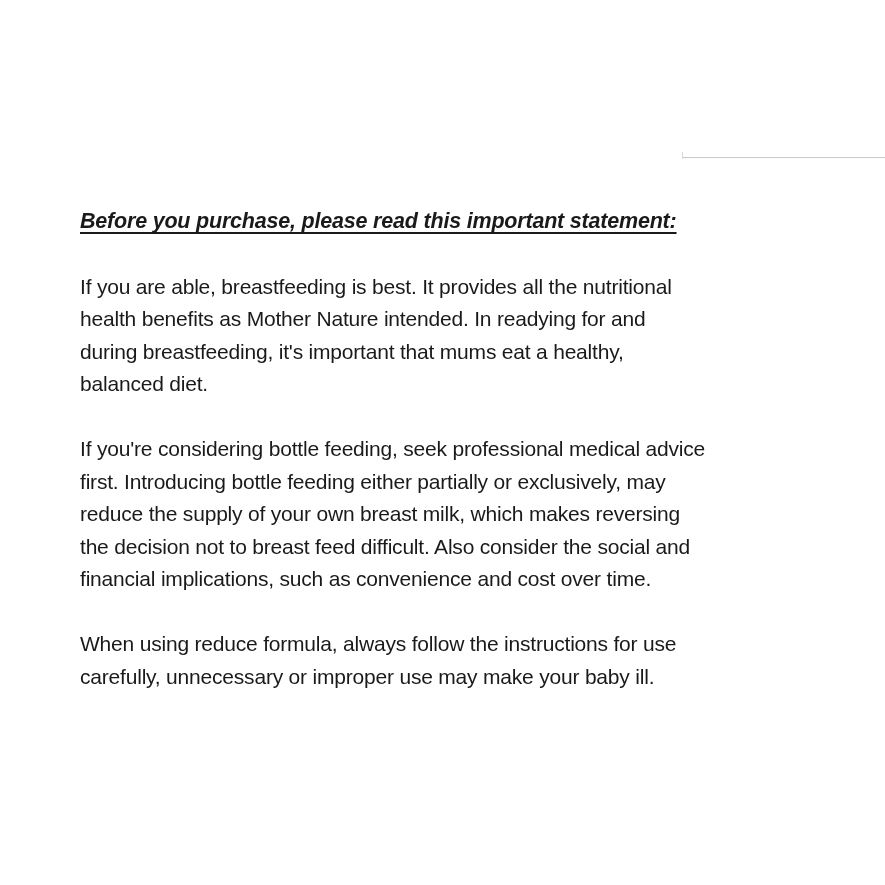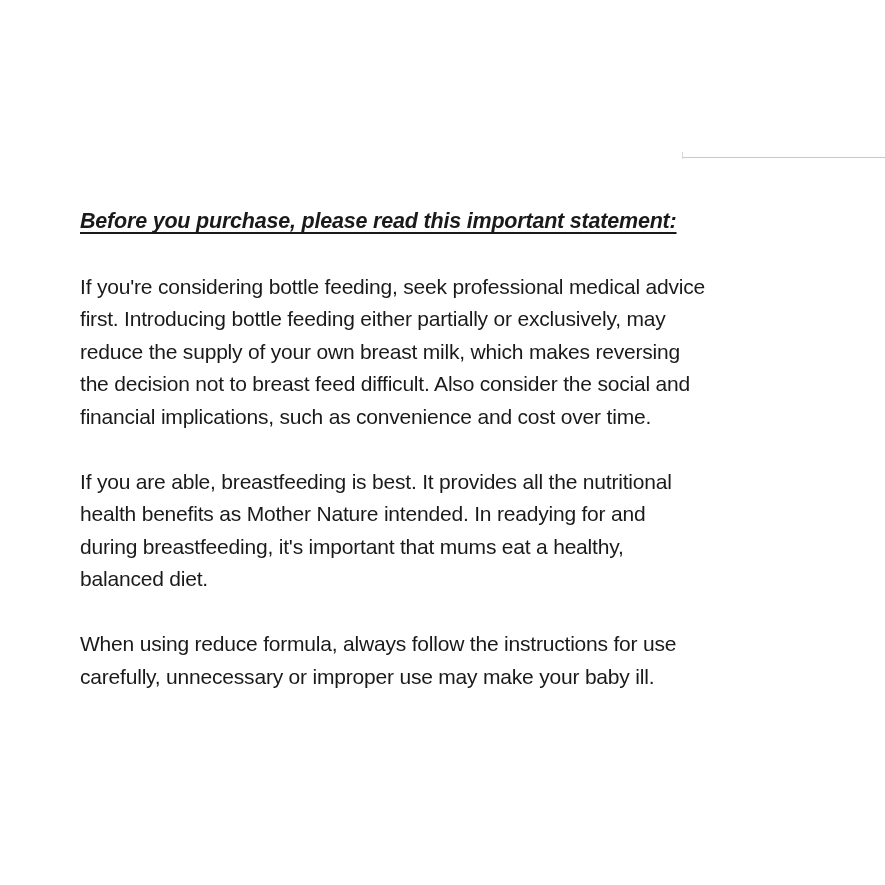--- a/index.html
+++ b/index.html
@@ -66,28 +66,28 @@
 <body>
 
 <div class="page">
 
   <div class="divider"></div>
   <div class="divider-tick"></div>
 
   <div class="doc">
     <h1 class="statement-heading">Before you purchase, please read this important statement:</h1>
 
+    <p class="body-paragraph">If you are able, breastfeeding is best. It provides all the nutritional
+health benefits as Mother Nature intended. In readying for and
+during breastfeeding, it's important that mums eat a healthy,
+balanced diet.</p>
+
     <p class="body-paragraph">If you're considering bottle feeding, seek professional medical advice
 first. Introducing bottle feeding either partially or exclusively, may
 reduce the supply of your own breast milk, which makes reversing
 the decision not to breast feed difficult. Also consider the social and
 financial implications, such as convenience and cost over time.</p>
-
-    <p class="body-paragraph">If you are able, breastfeeding is best. It provides all the nutritional
-health benefits as Mother Nature intended. In readying for and
-during breastfeeding, it's important that mums eat a healthy,
-balanced diet.</p>
 
     <p class="body-paragraph">When using reduce formula, always follow the instructions for use
 carefully, unnecessary or improper use may make your baby ill.</p>
   </div>
 
 </div>
 
 </body></html>

